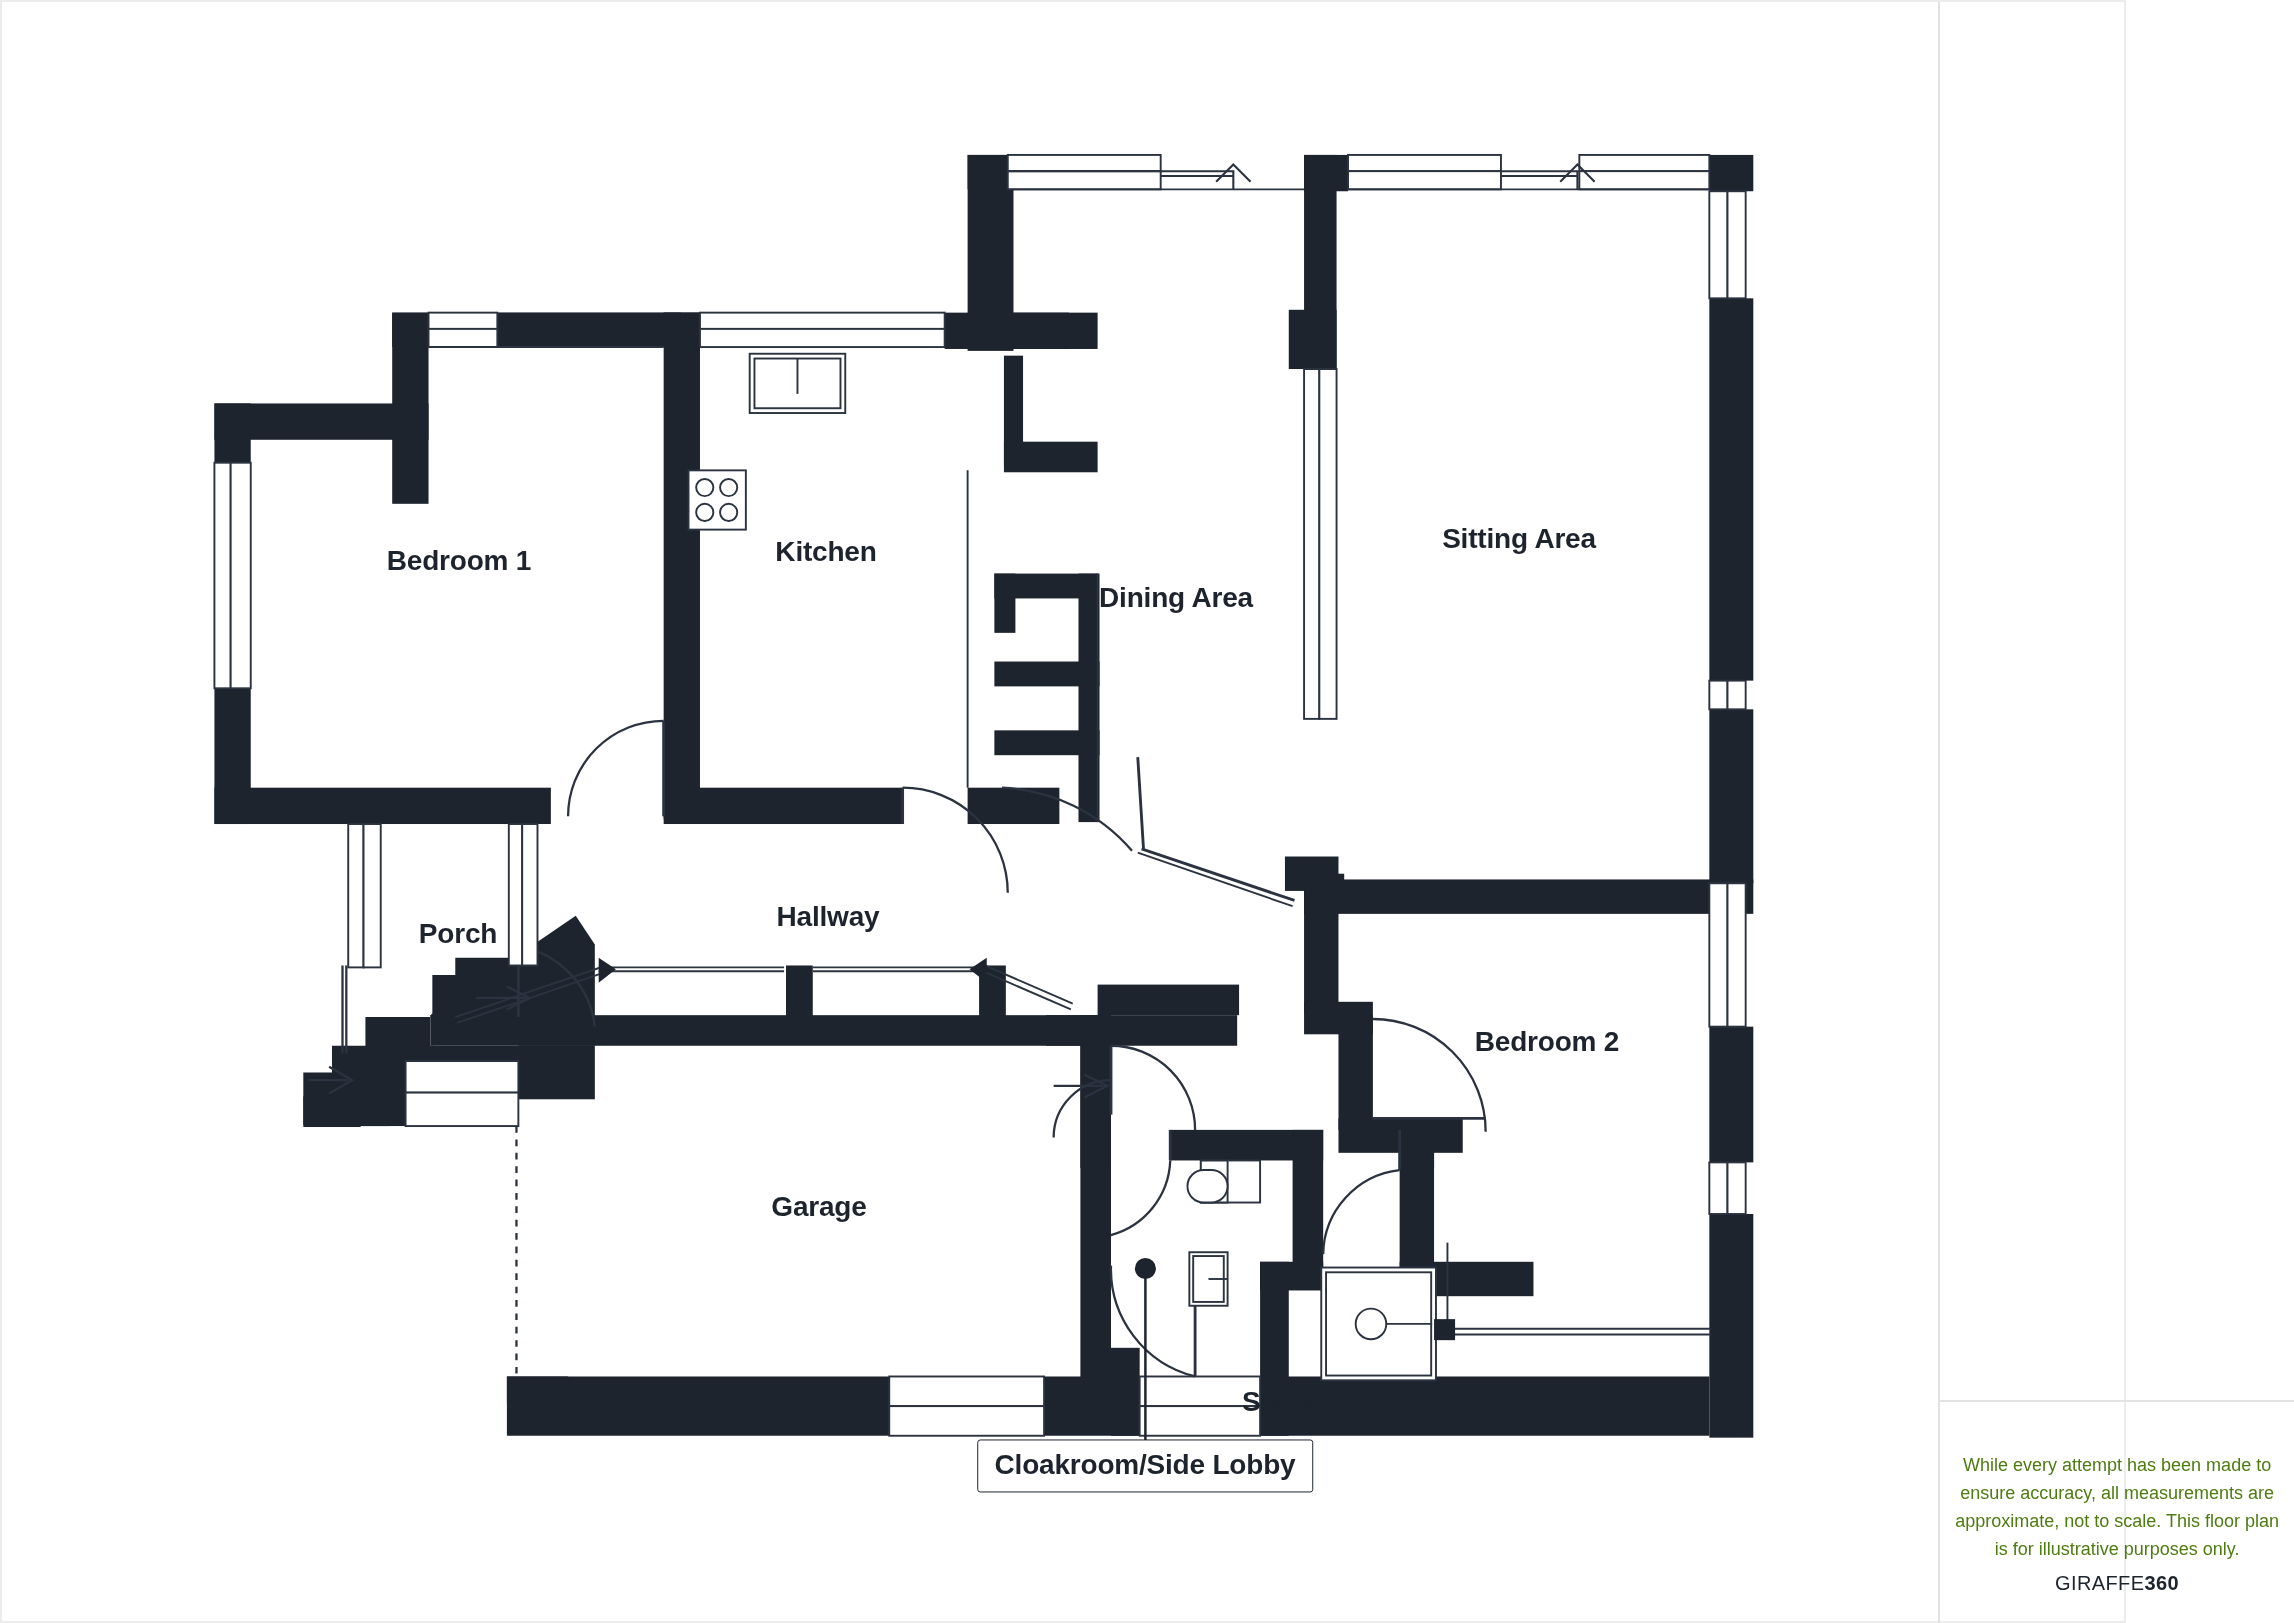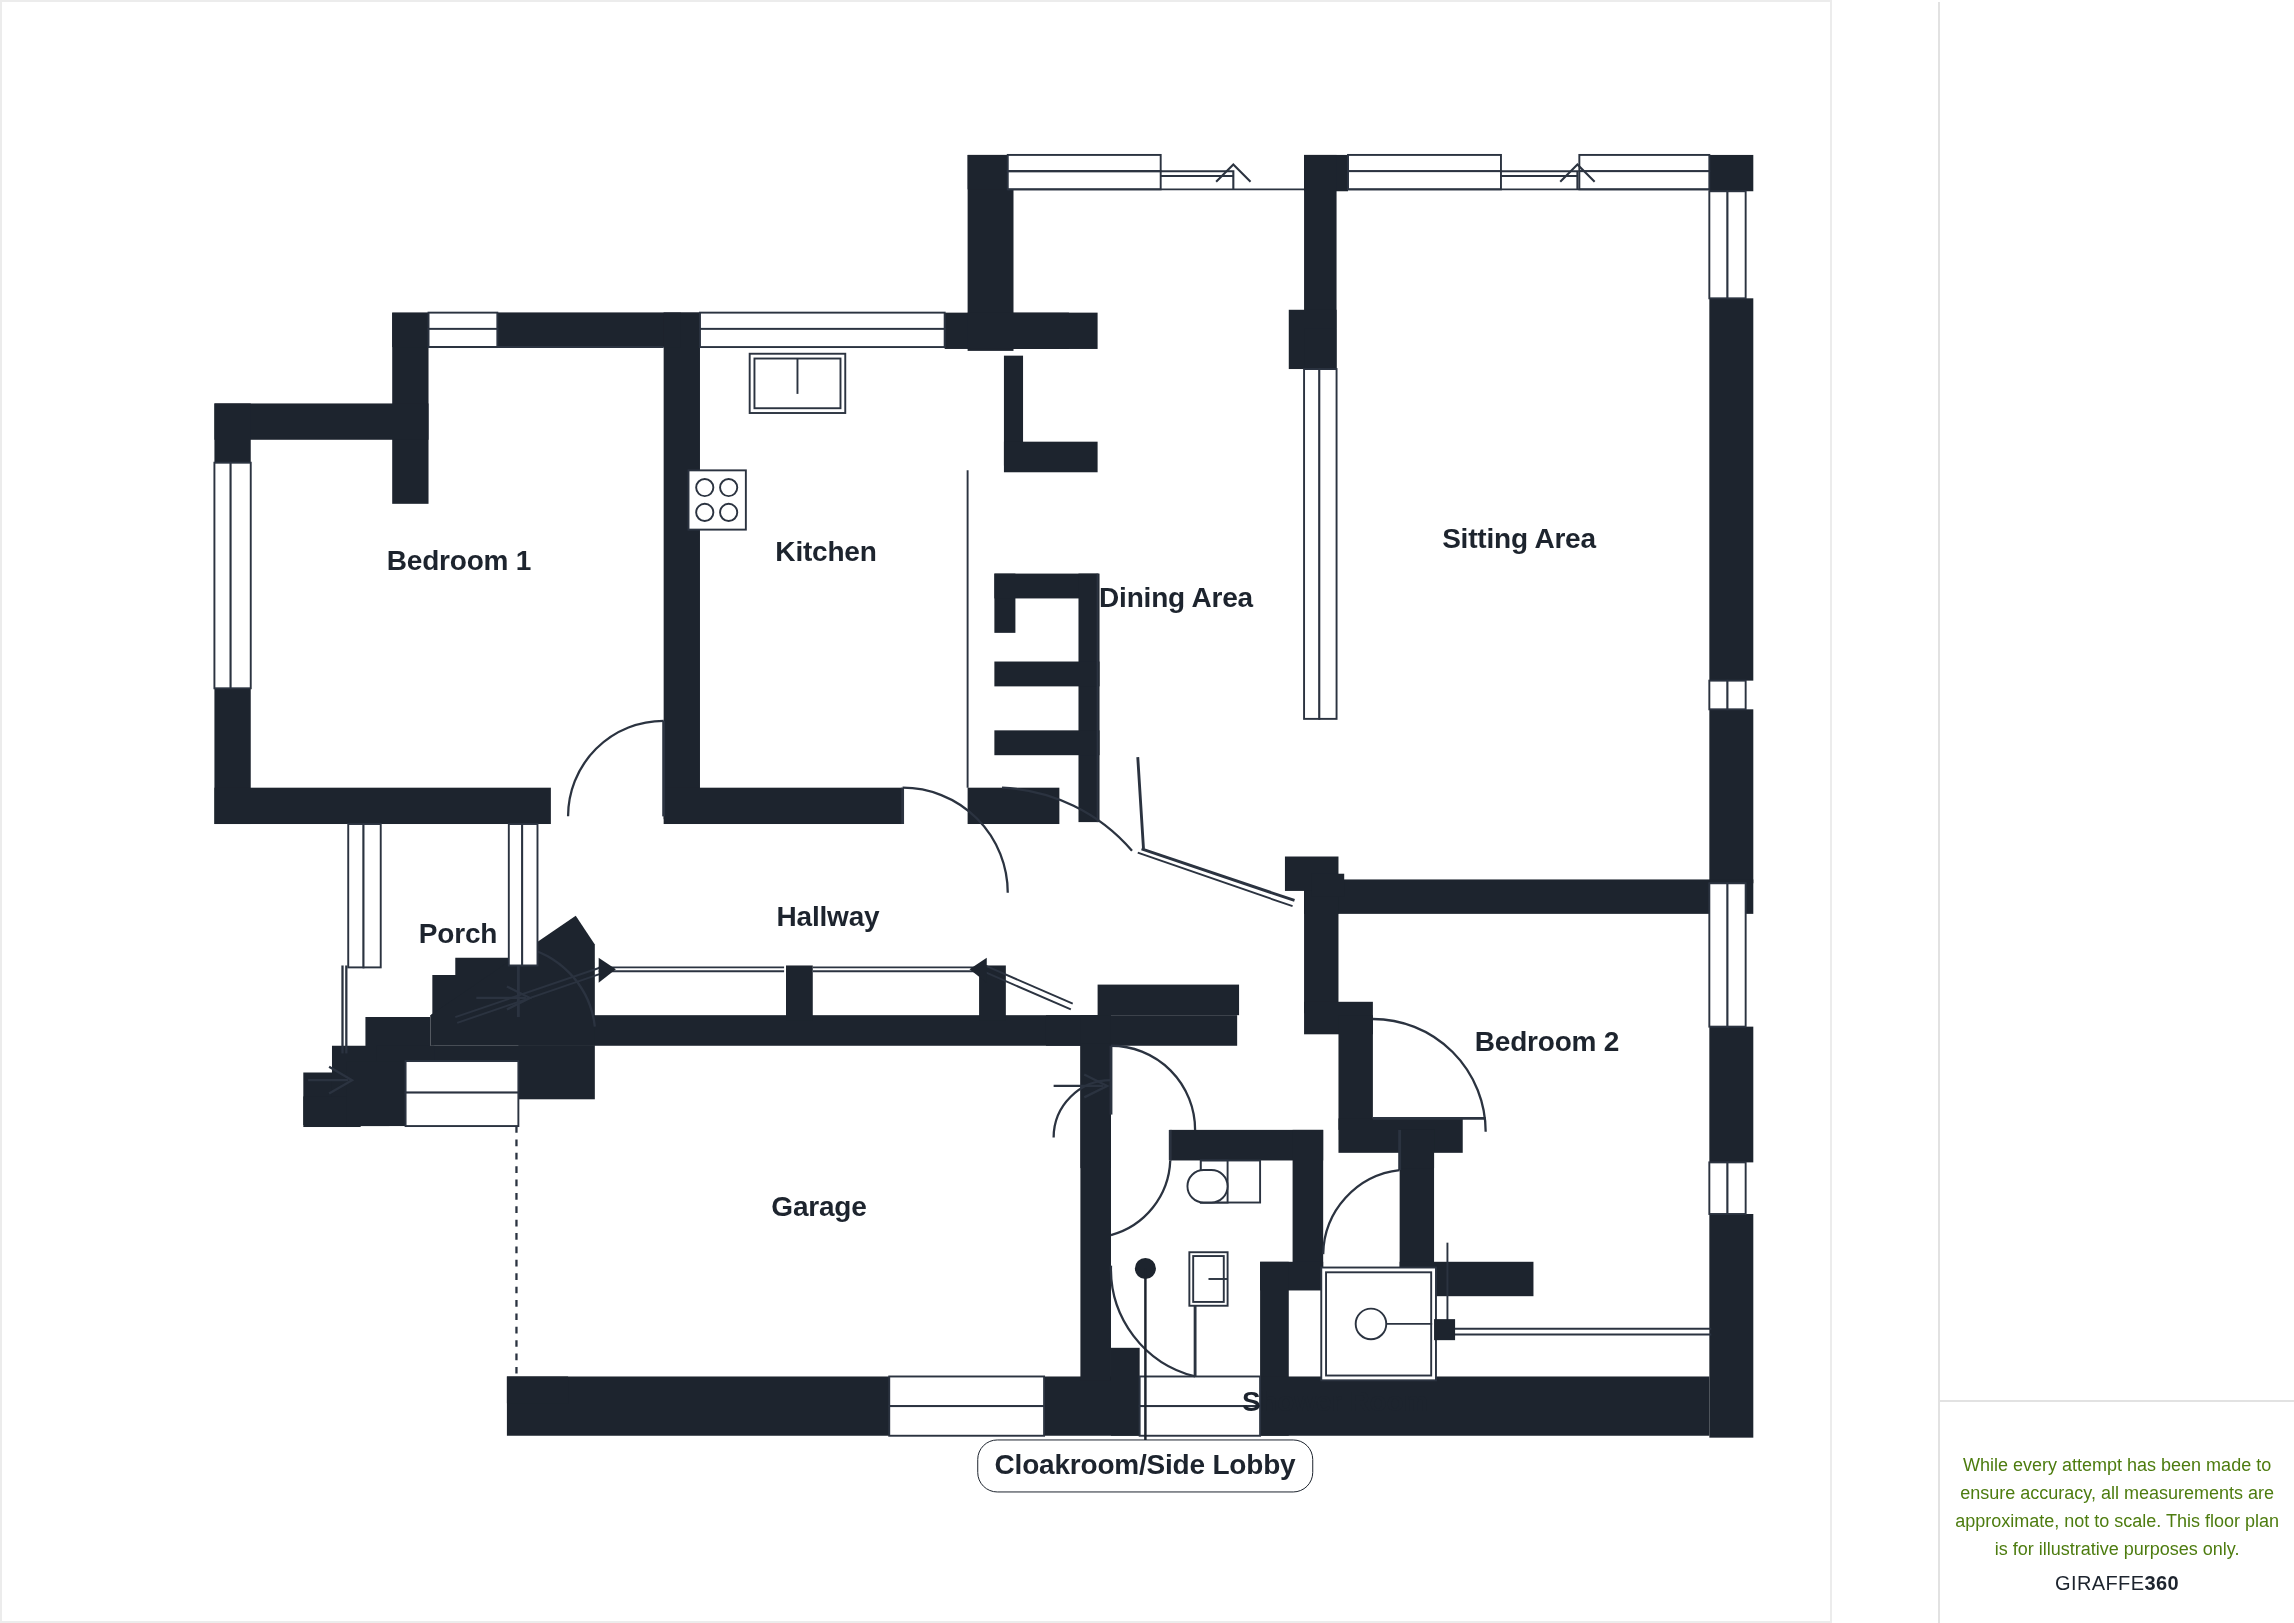--- a/index.html
+++ b/index.html
@@ -11,21 +11,21 @@
   body {
     width: 2294px;
     height: 1623px;
     font-family: "Liberation Sans", sans-serif;
     position: relative;
     overflow: hidden;
   }
   #page {
     position: absolute;
     left: 0; top: 0;
-    width: 1832px;
+    width: 2126px;
     height: 1623px;
     background: #ffffff;
     border: 2.9px solid #ececec;
     box-sizing: border-box;
     padding-left: 36px;
   }
   
   #plan-pane {
     position: absolute;
     left: 0; top: 0;
@@ -92,21 +92,21 @@
     font-family: "Liberation Sans", sans-serif;
     white-space: nowrap;
     transform: translate(-50%, -50%);
     letter-spacing: -0.2px;
   }
   .lbl-lg { font-size: 28px; }
   .callout {
     position: absolute;
     transform: translate(-50%, -50%);
     border: 1.9px solid #1d242e;
-    border-radius: 20px;
+    border-radius: 3px;
     background: #ffffff;
     padding: 8.6px 16.3px 10.5px 16.3px;
     font-size: 28px;
     font-weight: 700;
     color: #1d242e;
     white-space: nowrap;
     font-family: "Liberation Sans", sans-serif;
     letter-spacing: -0.2px;
   }
   #floor-caption {

